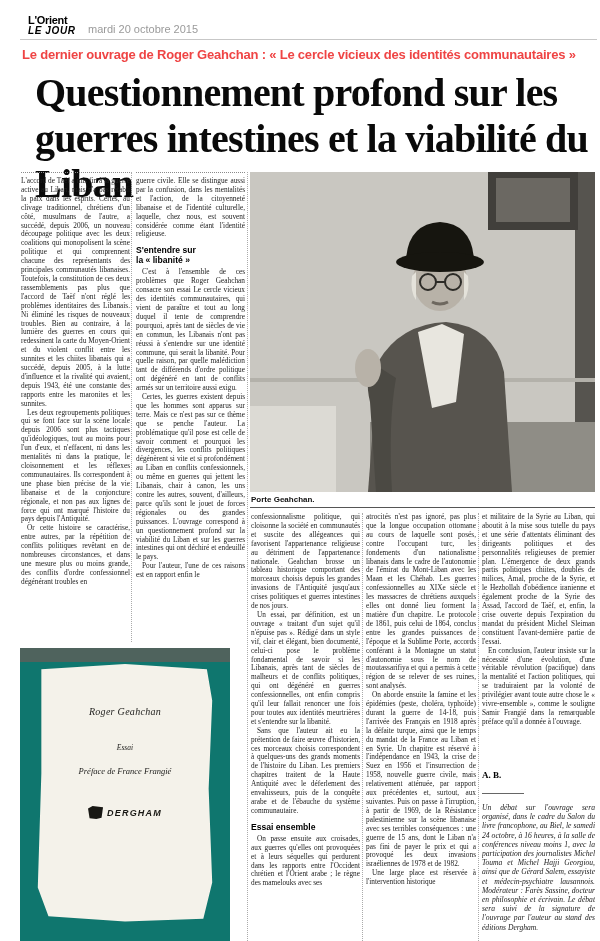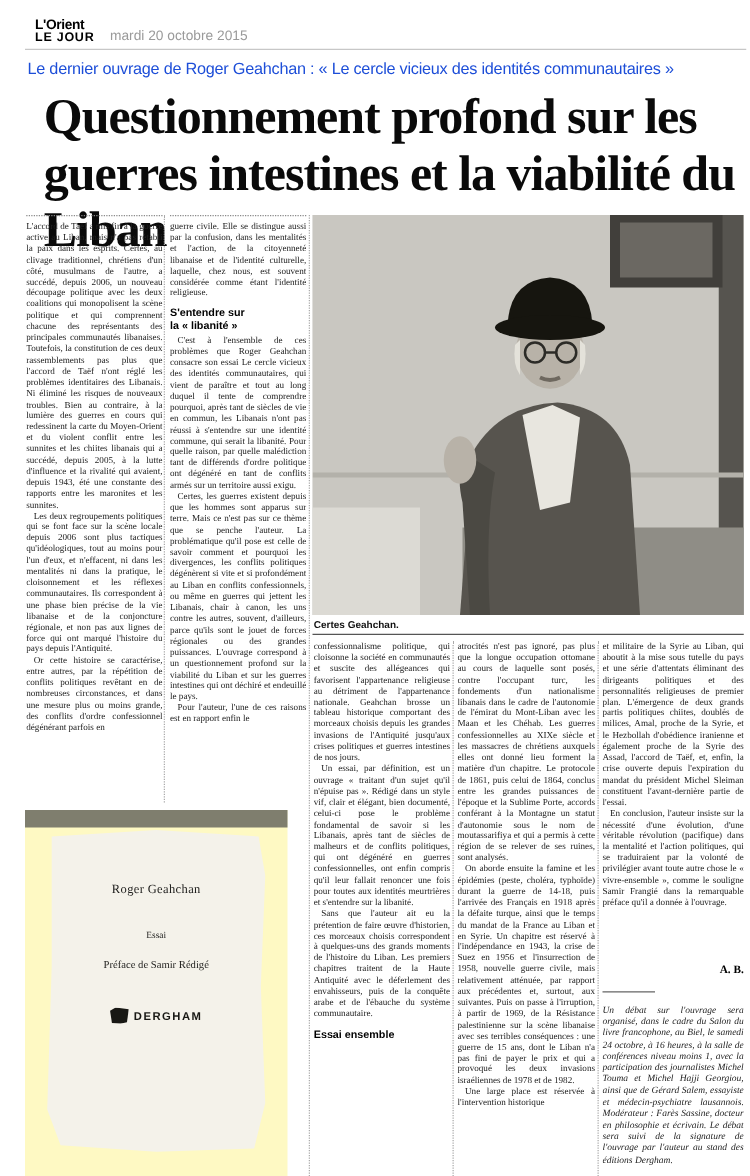--- a/index.html
+++ b/index.html
@@ -3,29 +3,29 @@
 <meta charset="utf-8">
 <style>
   html,body{margin:0;padding:0;background:#e8e8e8;}
   .page{position:relative;width:600px;height:941px;background:#ffffff;
         font-family:"Liberation Serif",serif;color:#1c1c1c;overflow:hidden;margin:0 auto;}
 
   
   .logo{position:absolute;left:28px;top:15px;font-family:"Liberation Sans",sans-serif;
         font-weight:bold;color:#000;line-height:1;}
   .logo .l1{font-size:11px;letter-spacing:-0.3px;display:block;}
-  .logo .l2{font-size:10px;letter-spacing:0.6px;display:block;}
+  .logo .l2{font-size:10px;letter-spacing:0.6px;display:block;font-style:italic;}
   .date{position:absolute;left:88px;top:23px;font-family:"Liberation Sans",sans-serif;
         font-size:11px;color:#9a9a9a;}
   .mast-rule{position:absolute;left:20px;top:39px;width:577px;border-top:1px solid #c7c7c7;}
 
   
   .kicker{position:absolute;left:22px;top:47px;width:566px;
-          font-family:"Liberation Sans",sans-serif;font-weight:normal;font-size:13px;
-          letter-spacing:-0.2px;color:#1d4ed8;}
+          font-family:"Liberation Sans",sans-serif;font-weight:bold;font-size:13px;
+          letter-spacing:-0.2px;color:#ef4444;}
   .headline{position:absolute;left:35px;top:70px;width:570px;margin:0;
             font-family:"Liberation Serif",serif;font-weight:bold;font-size:40px;
             line-height:1.14;letter-spacing:-0.8px;color:#0a0a0a;}
 
   
   .col{position:absolute;font-size:7.3px;line-height:8.9px;text-align:justify;
        overflow:hidden;color:#222;}
   .col p{margin:0;}
   .col p.ind{text-indent:6px;}
   .dotted-top{border-top:1px dotted #8a8a8a;padding-top:4px;}
@@ -43,28 +43,28 @@
   .v4{left:478px;top:513px;height:428px;}
 
   
   .photo{position:absolute;left:250px;top:172px;width:345px;height:320px;
          background:#c9c7c1;overflow:hidden;}
   .caption{position:absolute;left:251px;top:495px;width:344px;
            font-family:"Liberation Sans",sans-serif;font-weight:bold;font-size:8px;color:#111;}
   .cap-rule{position:absolute;left:250px;top:507px;width:345px;border-top:1px solid #555;}
 
   
-  .signature{position:absolute;left:482px;top:770px;width:113px;text-align:right;
+  .signature{position:absolute;left:482px;top:770px;width:113px;
              font-weight:bold;font-size:9px;font-family:"Liberation Serif",serif;color:#000;}
   .foot-rule{position:absolute;left:482px;top:793px;width:42px;border-top:1px solid #666;}
   .footnote{position:absolute;left:482px;top:803px;width:113px;height:136px;overflow:hidden;
             font-style:italic;font-size:7.6px;line-height:9.2px;text-align:justify;color:#222;}
 
   
-  .cover{position:absolute;left:20px;top:648px;width:210px;height:293px;background:#fef9c3;}
+  .cover{position:absolute;left:20px;top:648px;width:210px;height:293px;background:#0f766e;font-style:italic;}
   .cover .smudge{position:absolute;left:0;top:0;width:100%;height:14px;background:#5f5f59;opacity:.8;}
   .cover .panel{position:absolute;left:16px;top:16px;width:178px;height:260px;background:#f4f2ea;
         clip-path:polygon(3% 2%,50% 0%,96% 2%,99% 14%,97% 48%,99% 84%,94% 98%,50% 99%,7% 97%,1% 86%,3% 42%);
         text-align:center;color:#1d1d1b;}
   .cover .author{margin-top:42px;font-size:10px;letter-spacing:0.3px;}
   .cover .title{margin-top:38px;font-size:16.5px;line-height:1.25;letter-spacing:-0.2px;}
   .cover .genre{margin-top:26px;font-size:7.5px;}
   .cover .preface{margin-top:14px;font-size:8.5px;}
   .cover .pub{margin-top:30px;display:flex;align-items:center;justify-content:center;gap:4px;text-align:right;}
   .cover .publogo{width:15px;height:13px;background:#181814;
@@ -88,21 +88,21 @@
   <h1 class="headline">Questionnement profond sur les guerres intestines et la viabilité du Liban</h1>
 
   <div class="vrule v1"></div>
   <div class="vrule v2"></div>
   <div class="vrule v3"></div>
   <div class="vrule v4"></div>
 
   <div class="col col1 dotted-top">
     <p>L'accord de Taëf a mis fin à la guerre active au Liban, mais n'a pas rétabli la paix dans les esprits. Certes, au clivage traditionnel, chrétiens d'un côté, musulmans de l'autre, a succédé, depuis 2006, un nouveau découpage politique avec les deux coalitions qui monopolisent la scène politique et qui comprennent chacune des représentants des principales communautés libanaises. Toutefois, la constitution de ces deux rassemblements pas plus que l'accord de Taëf n'ont réglé les problèmes identitaires des Libanais. Ni éliminé les risques de nouveaux troubles. Bien au contraire, à la lumière des guerres en cours qui redessinent la carte du Moyen-Orient et du violent conflit entre les sunnites et les chiites libanais qui a succédé, depuis 2005, à la lutte d'influence et la rivalité qui avaient, depuis 1943, été une constante des rapports entre les maronites et les sunnites.</p>
     <p class="ind">Les deux regroupements politiques qui se font face sur la scène locale depuis 2006 sont plus tactiques qu'idéologiques, tout au moins pour l'un d'eux, et n'effacent, ni dans les mentalités ni dans la pratique, le cloisonnement et les réflexes communautaires. Ils correspondent à une phase bien précise de la vie libanaise et de la conjoncture régionale, et non pas aux lignes de force qui ont marqué l'histoire du pays depuis l'Antiquité.</p>
-    <p class="ind">Or cette histoire se caractérise, entre autres, par la répétition de conflits politiques revêtant en de nombreuses circonstances, et dans une mesure plus ou moins grande, des conflits d'ordre confessionnel dégénérant parfois en</p>
+    <p class="ind">Or cette histoire se caractérise, entre autres, par la répétition de conflits politiques revêtant en de nombreuses circonstances, et dans une mesure plus ou moins grande, des conflits d'ordre confessionnel dégénérant troubles en</p>
   </div>
 
   <div class="col col2 dotted-top">
     <p>guerre civile. Elle se distingue aussi par la confusion, dans les mentalités et l'action, de la citoyenneté libanaise et de l'identité culturelle, laquelle, chez nous, est souvent considérée comme étant l'identité religieuse.</p>
     <h3 class="subhead">S'entendre sur
 la « libanité »</h3>
     <p class="ind">C'est à l'ensemble de ces problèmes que Roger Geahchan consacre son essai Le cercle vicieux des identités communautaires, qui vient de paraître et tout au long duquel il tente de comprendre pourquoi, après tant de siècles de vie en commun, les Libanais n'ont pas réussi à s'entendre sur une identité commune, qui serait la libanité. Pour quelle raison, par quelle malédiction tant de différends d'ordre politique ont dégénéré en tant de conflits armés sur un territoire aussi exigu.</p>
     <p class="ind">Certes, les guerres existent depuis que les hommes sont apparus sur terre. Mais ce n'est pas sur ce thème que se penche l'auteur. La problématique qu'il pose est celle de savoir comment et pourquoi les divergences, les conflits politiques dégénèrent si vite et si profondément au Liban en conflits confessionnels, ou même en guerres qui jettent les Libanais, chair à canon, les uns contre les autres, souvent, d'ailleurs, parce qu'ils sont le jouet de forces régionales ou des grandes puissances. L'ouvrage correspond à un questionnement profond sur la viabilité du Liban et sur les guerres intestines qui ont déchiré et endeuillé le pays.</p>
     <p class="ind">Pour l'auteur, l'une de ces raisons est en rapport enfin le</p>
   </div>
@@ -130,28 +130,29 @@
       <path d="M156 88 Q158 52 190 50 Q222 52 224 88 Z" fill="#16150f"></path>
       <ellipse cx="190" cy="90" rx="44" ry="10" fill="#16150f"></ellipse>
 
       <circle cx="178" cy="110" r="8" fill="none" stroke="#2c2b27" stroke-width="2"></circle>
       <circle cx="203" cy="110" r="8" fill="none" stroke="#2c2b27" stroke-width="2"></circle>
       <line x1="186" y1="110" x2="195" y2="110" stroke="#2c2b27" stroke-width="2"></line>
 
       <path d="M182 130 Q190 134 198 130" fill="none" stroke="#6e685f" stroke-width="3"></path>
     </svg>
   </div>
-  <div class="caption">Certes Geahchan.</div>
+  <div class="caption">Porte Geahchan.</div>
   <div class="cap-rule"></div>
 
   <div class="col col3">
     <p>confessionnalisme politique, qui cloisonne la société en communautés et suscite des allégeances qui favorisent l'appartenance religieuse au détriment de l'appartenance nationale. Geahchan brosse un tableau historique comportant des morceaux choisis depuis les grandes invasions de l'Antiquité jusqu'aux crises politiques et guerres intestines de nos jours.</p>
     <p class="ind">Un essai, par définition, est un ouvrage « traitant d'un sujet qu'il n'épuise pas ». Rédigé dans un style vif, clair et élégant, bien documenté, celui-ci pose le problème fondamental de savoir si les Libanais, après tant de siècles de malheurs et de conflits politiques, qui ont dégénéré en guerres confessionnelles, ont enfin compris qu'il leur fallait renoncer une fois pour toutes aux identités meurtrières et s'entendre sur la libanité.</p>
     <p class="ind">Sans que l'auteur ait eu la prétention de faire œuvre d'historien, ces morceaux choisis correspondent à quelques-uns des grands moments de l'histoire du Liban. Les premiers chapitres traitent de la Haute Antiquité avec le déferlement des envahisseurs, puis de la conquête arabe et de l'ébauche du système communautaire.</p>
     <h3 class="subhead">Essai ensemble</h3>
+    <p class="ind">On passe ensuite aux croisades, aux guerres qu'elles ont provoquées et à leurs séquelles qui perdurent dans les rapports entre l'Occident chrétien et l'Orient arabe ; le règne des mamelouks avec ses</p>
   </div>
 
   <div class="col col4">
     <p>atrocités n'est pas ignoré, pas plus que la longue occupation ottomane au cours de laquelle sont posés, contre l'occupant turc, les fondements d'un nationalisme libanais dans le cadre de l'autonomie de l'émirat du Mont-Liban avec les Maan et les Chéhab. Les guerres confessionnelles au XIXe siècle et les massacres de chrétiens auxquels elles ont donné lieu forment la matière d'un chapitre. Le protocole de 1861, puis celui de 1864, conclus entre les grandes puissances de l'époque et la Sublime Porte, accords conférant à la Montagne un statut d'autonomie sous le nom de moutassarifiya et qui a permis à cette région de se relever de ses ruines, sont analysés.</p>
     <p class="ind">On aborde ensuite la famine et les épidémies (peste, choléra, typhoïde) durant la guerre de 14-18, puis l'arrivée des Français en 1918 après la défaite turque, ainsi que le temps du mandat de la France au Liban et en Syrie. Un chapitre est réservé à l'indépendance en 1943, la crise de Suez en 1956 et l'insurrection de 1958, nouvelle guerre civile, mais relativement atténuée, par rapport aux précédentes et, surtout, aux suivantes. Puis on passe à l'irruption, à partir de 1969, de la Résistance palestinienne sur la scène libanaise avec ses terribles conséquences : une guerre de 15 ans, dont le Liban n'a pas fini de payer le prix et qui a provoqué les deux invasions israéliennes de 1978 et de 1982.</p>
     <p class="ind">Une large place est réservée à l'intervention historique</p>
   </div>
 
   <div class="col col5">
     <p>et militaire de la Syrie au Liban, qui aboutit à la mise sous tutelle du pays et une série d'attentats éliminant des dirigeants politiques et des personnalités religieuses de premier plan. L'émergence de deux grands partis politiques chiites, doublés de milices, Amal, proche de la Syrie, et le Hezbollah d'obédience iranienne et également proche de la Syrie des Assad, l'accord de Taëf, et, enfin, la crise ouverte depuis l'expiration du mandat du président Michel Sleiman constituent l'avant-dernière partie de l'essai.</p>
@@ -159,21 +160,21 @@
   </div>
   <div class="signature">A. B.</div>
   <div class="foot-rule"></div>
   <div class="footnote">Un débat sur l'ouvrage sera organisé, dans le cadre du Salon du livre francophone, au Biel, le samedi 24 octobre, à 16 heures, à la salle de conférences niveau moins 1, avec la participation des journalistes Michel Touma et Michel Hajji Georgiou, ainsi que de Gérard Salem, essayiste et médecin-psychiatre lausannois. Modérateur : Farès Sassine, docteur en philosophie et écrivain. Le débat sera suivi de la signature de l'ouvrage par l'auteur au stand des éditions Dergham.</div>
 
   <div class="cover">
     <div class="smudge"></div>
     <div class="panel">
       <div class="author">Roger Geahchan</div>
       <div class="genre">Essai</div>
-      <div class="preface">Préface de Samir Rédigé</div>
+      <div class="preface">Préface de France Frangié</div>
       <div class="pub">
         <span class="publogo"></span>
         <span class="pubname">DERGHAM</span>
       </div>
     </div>
   </div>
 
 </div>
 
 </body></html>

